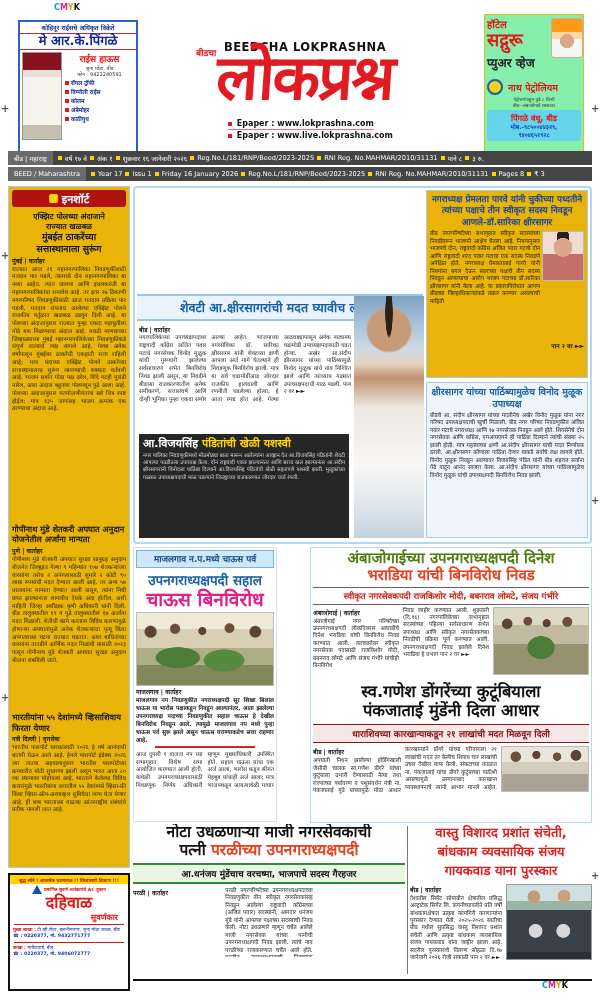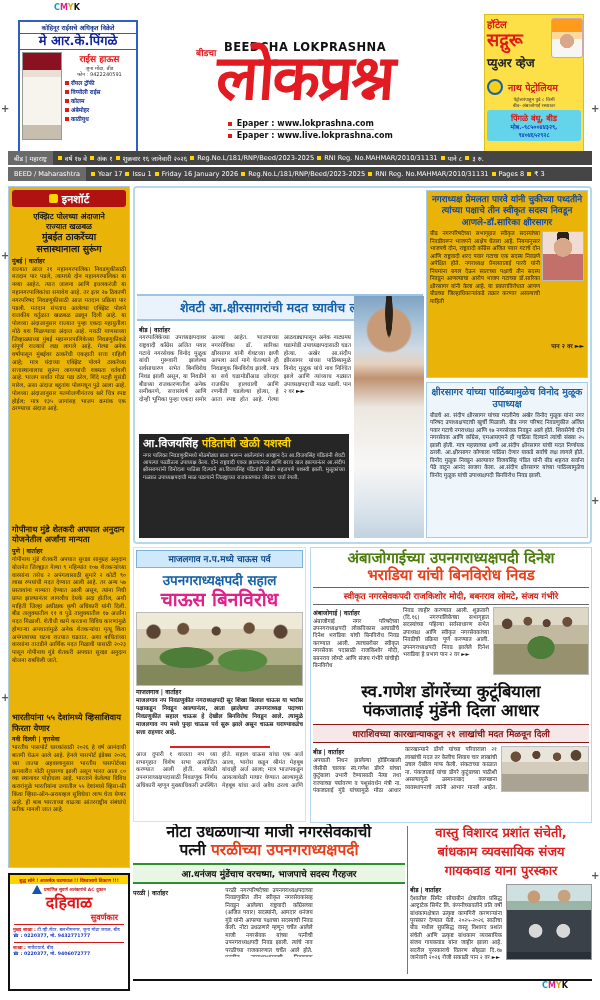--- a/index.html
+++ b/index.html
@@ -98,21 +98,21 @@
           <div><span class="rsq"></span><span>रॉयल ट्रॉफी</span></div>
           <div><span class="rsq"></span><span>विप्पोली राईस</span></div>
           <div><span class="rsq"></span><span>कोलम</span></div>
           <div><span class="rsq"></span><span>अंबेमोहर</span></div>
           <div><span class="rsq"></span><span>काठीयुध</span></div>
         </div>
       </div>
     </div>
   </div>
 
-  <div class="abs" style="left:484px;top:14px;width:100px;height:138px;background:#fde047;border:1px solid #d8c020;padding:2px;box-sizing:border-box;overflow:hidden;">
+  <div class="abs" style="left:484px;top:14px;width:100px;height:138px;background:#86efac;border:1px solid #d8c020;padding:2px;box-sizing:border-box;overflow:hidden;">
     <div class="ph ph-saint abs" style="left:66px;top:3px;width:30px;height:38px;"></div>
     <div style="font-size:10px;font-weight:bold;color:#e01818;">हॉटेल</div>
     <div style="font-size:18px;font-weight:bold;color:#e01818;line-height:1;">सद्गुरू</div>
     <div style="font-size:12px;font-weight:bold;color:#222;margin:5px 0;">प्युअर व्हेज</div>
     <div style="margin:1px 0;">
       <span class="bp"></span>
       <span style="font-size:9.5px;font-weight:bold;color:#d81818;">नाथ पेट्रोलियम</span>
     </div>
     <div class="ctr" style="font-size:4.6px;color:#333;">पेट्रोलपंपाहून पुढे ८ किमी</div>
     <div class="ctr" style="font-size:4.6px;color:#333;margin-bottom:2px;">बीड- अंबाजोगाई रस्त्यावर</div>
@@ -240,21 +240,21 @@
       <div class="body-txt" style="font-size:5.6px;height:112px;">बीड नगरपरिषदेच्या सभागृहात स्वीकृत सदस्यांच्या निवडीवरून भाजपने आक्षेप घेतला आहे. नियमानुसार भाजपचे दोन, राष्ट्रवादी काँग्रेस अजित पवार गटाचे दोन आणि राष्ट्रवादी शरद पवार गटाचा एक सदस्य निवडणे अपेक्षित होते. नगराध्यक्ष प्रेमलताताई पारवे यांनी नियमांना बगल देऊन स्वतःच्या पक्षाचे तीन सदस्य निवडून आणल्याचा आरोप भाजप गटाच्या डॉ.सारिका क्षीरसागर यांनी केला आहे. या प्रकाराविरोधात आपण बीडच्या जिल्हाधिकाऱ्यांकडे तक्रार करणार असल्याची माहिती</div>
       <div class="more" style="text-align:right;">पान २ वर ►►</div>
     </div>
 
     <div class="abs boxblue" style="left:291px;top:194px;width:162px;height:156px;background:#eef6fc;padding:3px;box-sizing:border-box;overflow:hidden;">
       <div class="ctr" style="color:#1560a8;font-weight:bold;font-size:9.5px;line-height:1.25;margin-bottom:2px;">क्षीरसागर यांच्या पाठिंब्यामुळेच विनोद मुळूक उपाध्यक्ष</div>
       <div class="body-txt" style="font-size:5.6px;height:122px;">बीडचे आ. संदीप क्षीरसागर यांच्या मदतीनेच अखेर विनोद मुळूक यांना नगर परिषद उपाध्यक्षपदाची खुर्ची मिळाली. बीड नगर परिषद निवडणुकीत अजित पवार गटाचे नगराध्यक्ष आणि १७ नगरसेवक निवडून आले होते. शिवसेनेचे दोन नगरसेवक आणि काँग्रेस, एमआयएमने ही पाठिंबा दिल्याने त्यांची संख्या २५ झाली होती. मात्र महत्त्वाच्या क्षणी आ.संदीप क्षीरसागर यांची मदत निर्णायक ठरली. आ.क्षीरसागर कोणाला पाठिंबा देणार याकडे सर्वांचे लक्ष लागले होते. विनोद मुळूक निवडून आल्यावर विजयसिंह पंडित यांनी बीड शहरात सर्वांना पेढे वाटून आनंद साजरा केला. आ.संदीप क्षीरसागर यांच्या पाठिंब्यामुळेच विनोद मुळूक यांची उपाध्यक्षपदी बिनविरोध निवड झाली.</div>
     </div>
   </div>
 
-  <div class="abs" style="left:133px;top:547px;width:173px;height:275px;border:1px solid #cfe3f3;padding:2px;box-sizing:border-box;overflow:hidden;">
+  <div class="abs" style="left:133px;top:547px;width:144px;height:275px;border:1px solid #cfe3f3;padding:2px;box-sizing:border-box;overflow:hidden;">
     <div class="ctr" style="background:#cfe9fa;border:1px solid #7ab4dd;color:#0f4c8c;font-weight:bold;font-size:8.8px;padding:2px 0;">माजलगाव न.प.मध्ये चाऊस पर्व</div>
     <div class="ctr" style="color:#1560a8;font-weight:bold;font-size:13.5px;margin-top:3px;">उपनगराध्यक्षपदी सहाल</div>
     <div class="ctr" style="color:#e0218a;font-weight:bold;font-size:19px;line-height:1.1;">चाऊस बिनविरोध</div>
     <div class="ph ph-group" style="width:100%;height:74px;margin-top:2px;border:1px solid #bbb;box-sizing:border-box;"></div>
     <div class="dl">माजलगाव | वार्ताहर</div>
     <div class="jus b" style="font-size:5.9px;line-height:1.35;height:46px;overflow:hidden;">माजलगाव नप निवडणुकीत नगराध्यक्षपदी सूर शिखा बिलाल चाऊस या भारोस पक्षाकडून निवडून आल्यानंतर, आता झालेल्या उपनगराध्यक्ष पदाच्या निवडणुकीत सहाल चाऊस हे देखील बिनविरोध निवडून आले. त्यामुळे माजलगाव नप मध्ये पुन्हा चाऊस पर्व सुरू झाले असून चाऊस घराण्याकडेच सत्ता राहणार आहे.</div>
     <div style="width:100px;height:2px;background:#e02020;margin:3px auto;"></div>
     <div class="body-txt cols2" style="height:46px;">आज दुपारी १ वाजता नप च्या सभागृहात विशेष सभा आयोजित करण्यात आली होती. यावेळी उपनगराध्यक्षपदासाठी निवडणूक निर्णय अधिकारी म्हणून मुख्याधिकारी उपस्थित होते. सहाल चाऊस यांचा एक अर्ज आला, भारोस कडून श्रीमंत मेहबूब यांचाही अर्ज आला; मात्र भाजपकडून आयत्यावेळी माघार घेण्यात आल्यामुळे मेहबूब यांचा अर्ज अवैध ठरला आणि सहाल चाऊस यांची बिनविरोध निवड जाहीर करण्यात आली.</div>
   </div>
 

